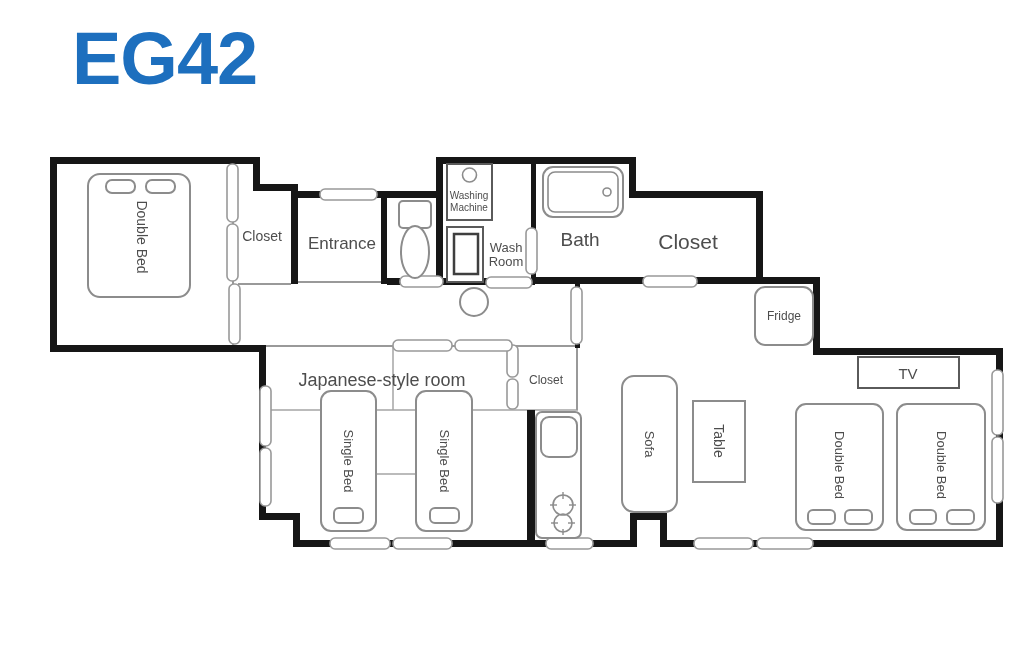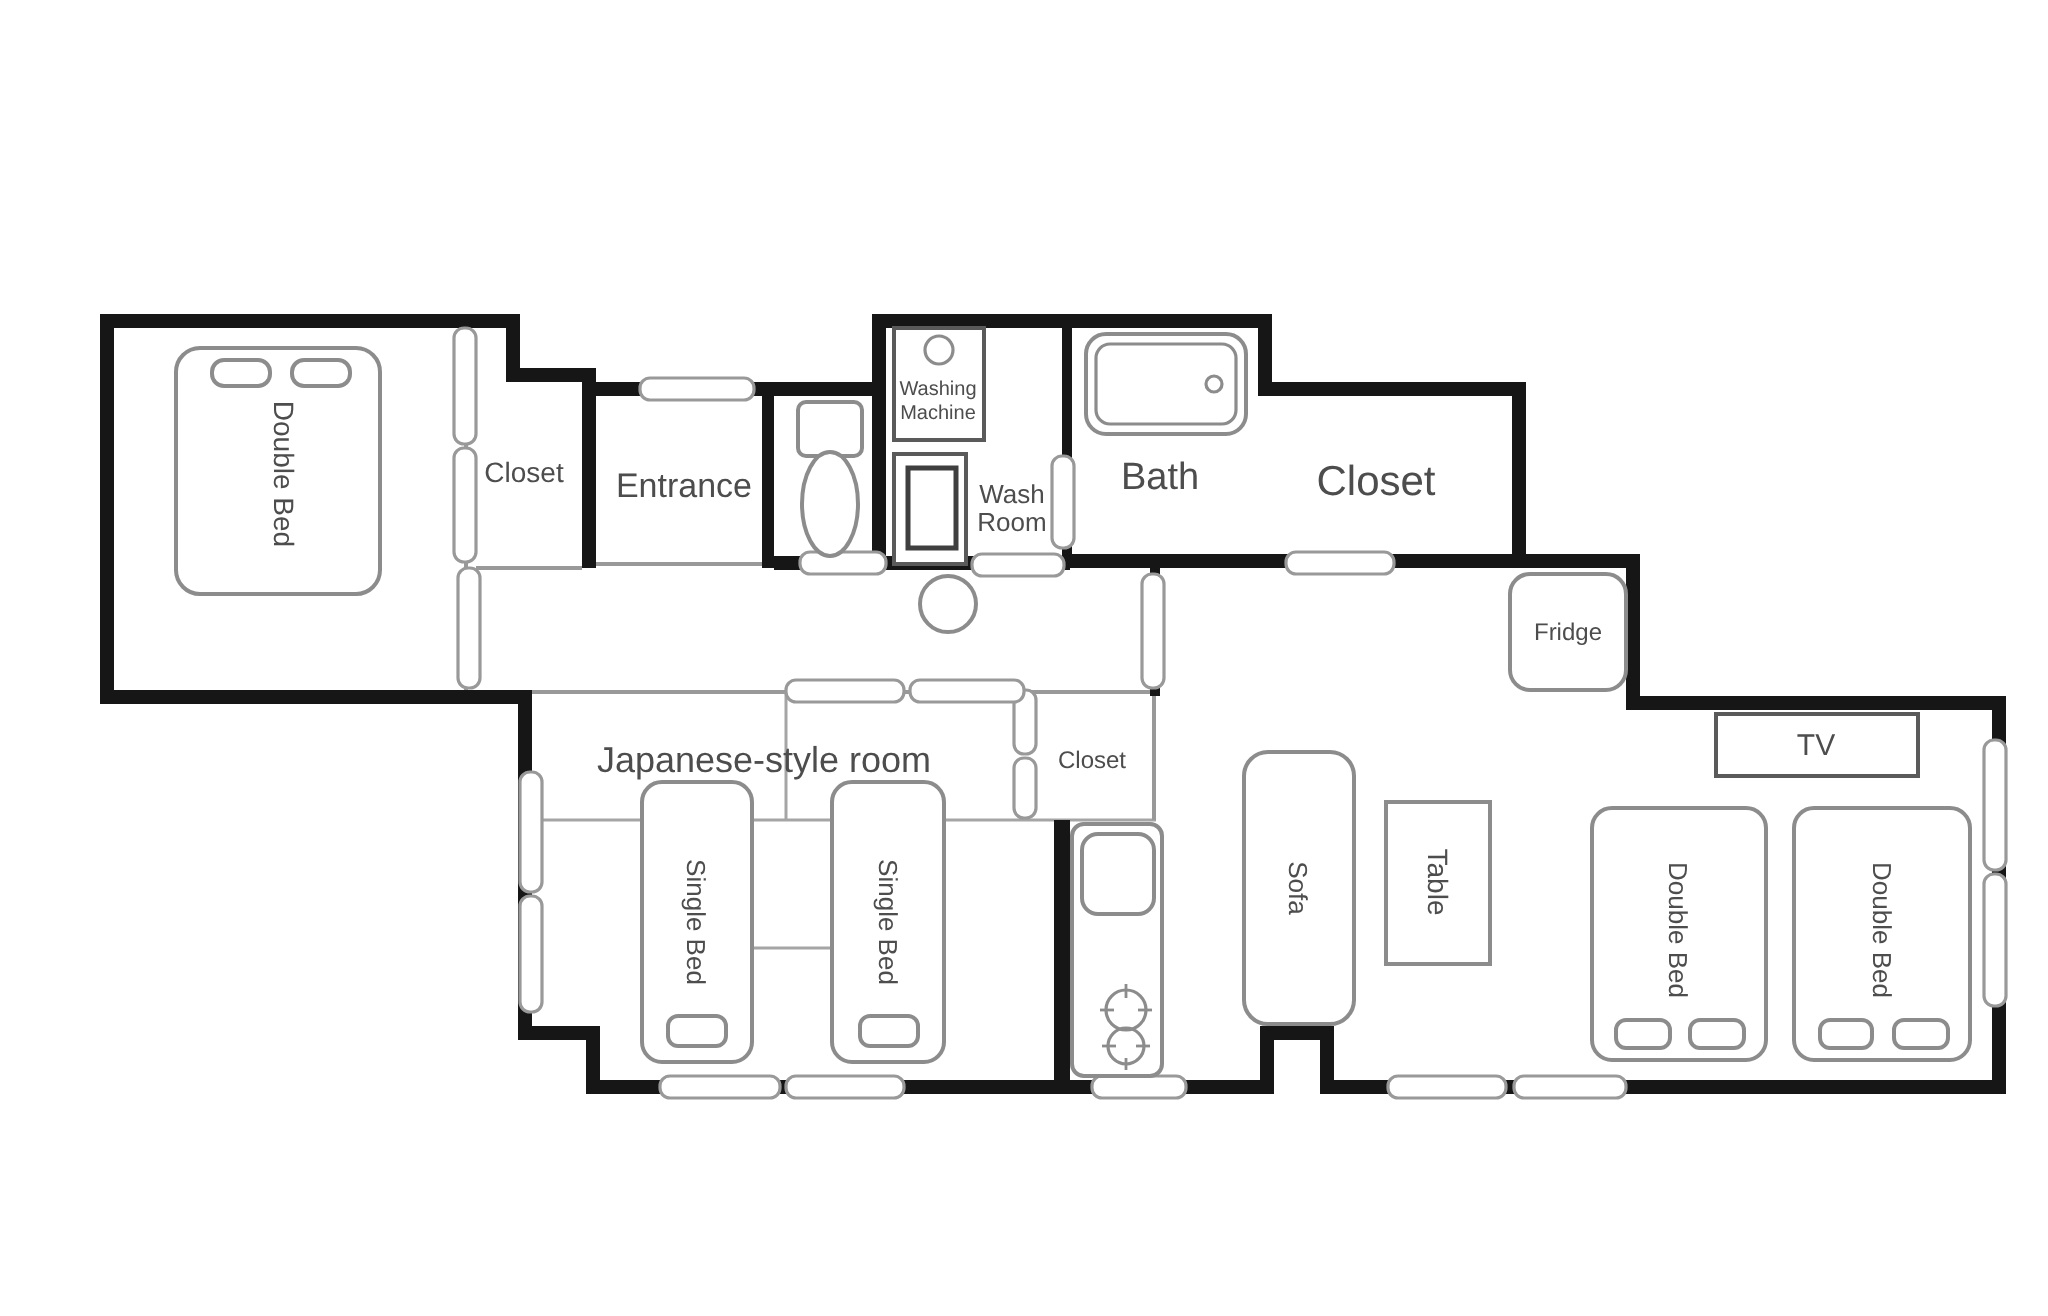--- a/index.html
+++ b/index.html
@@ -19,20 +19,21 @@
   .tick{stroke:#8c8c8c;stroke-width:1.4;}
   .lbl{fill:#4d4d4d;font-family:"Liberation Sans", sans-serif;}
   .s10{font-size:10px;} .s12{font-size:12px;} .s13{font-size:13px;} .s14{font-size:14px;}
   .s15{font-size:15px;} .s17{font-size:17px;} .s18{font-size:18px;} .s19{font-size:19px;}
   .s21{font-size:21px;}
 </style>
 </head>
 <body>
 
 <div class="canvas">
+  <div class="title">EG42</div>
 
   <svg width="1024" height="658" viewBox="0 0 1024 658">
 
     <line class="thin" x1="233" y1="163" x2="233" y2="345"></line>
     <line class="thin" x1="298" y1="282" x2="381" y2="282"></line>
     <line class="thin" x1="238" y1="284" x2="291" y2="284"></line>
     <line class="thin" x1="266" y1="346" x2="578" y2="346"></line>
     <line class="tatami" x1="266" y1="410" x2="578" y2="410"></line>
     <line class="tatami" x1="393" y1="346" x2="393" y2="410"></line>
     <line class="tatami" x1="375" y1="474" x2="417" y2="474"></line>

